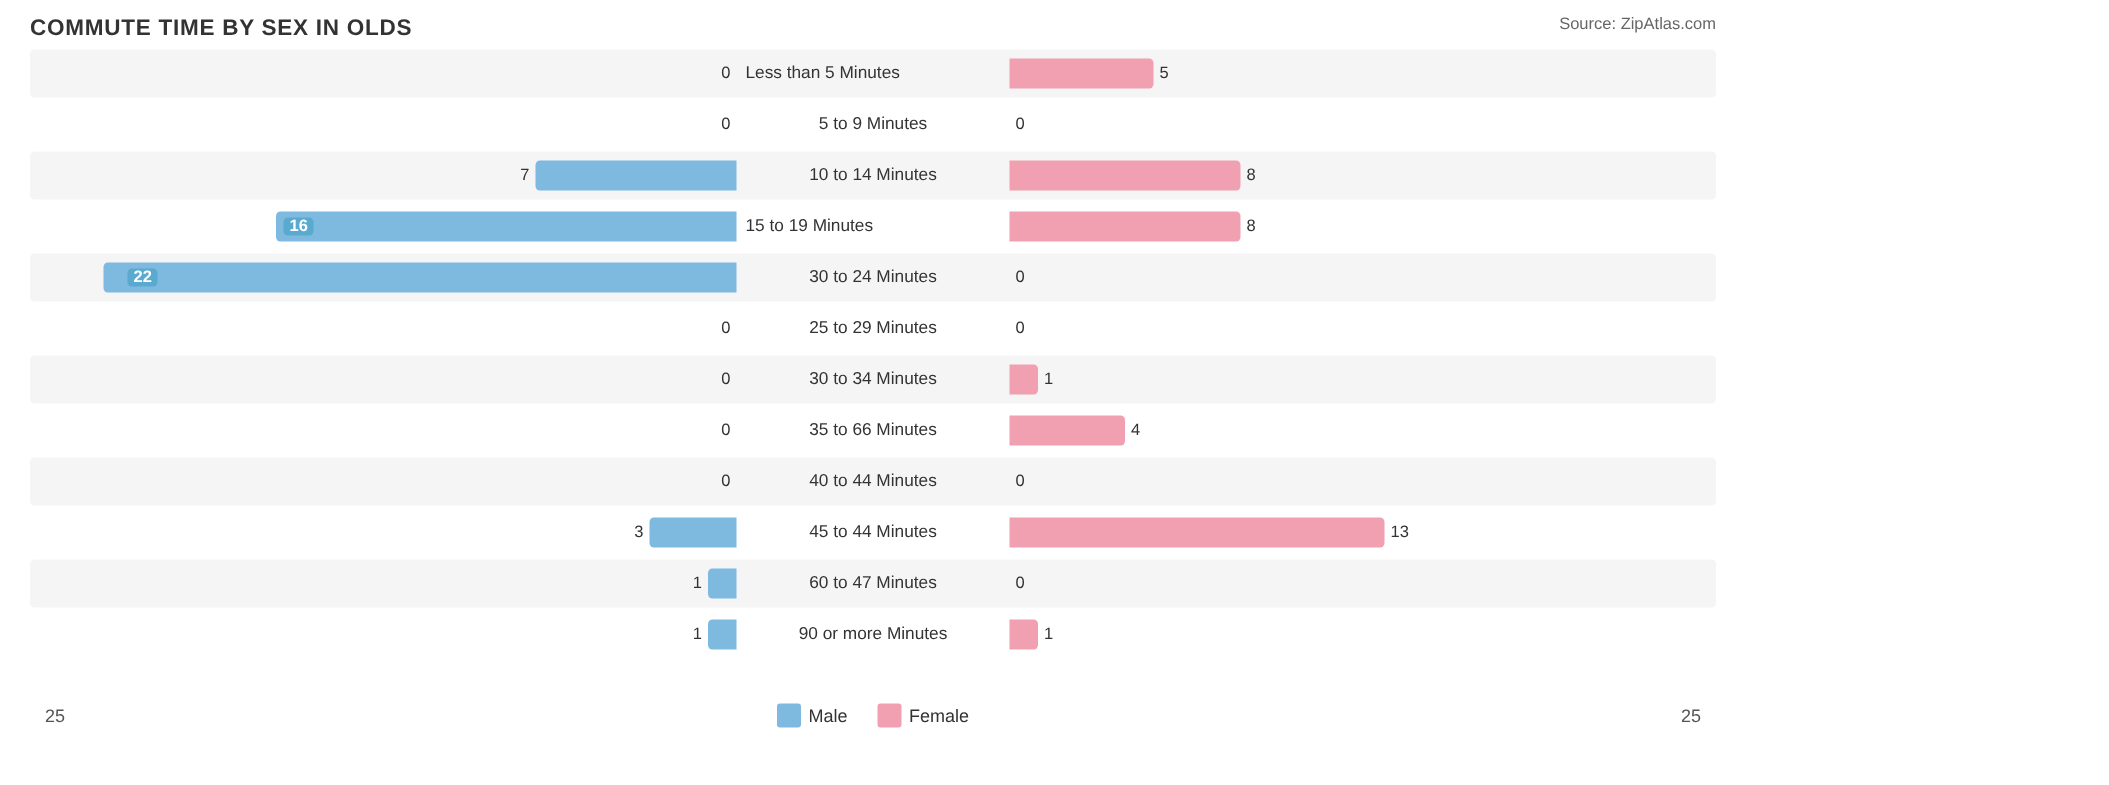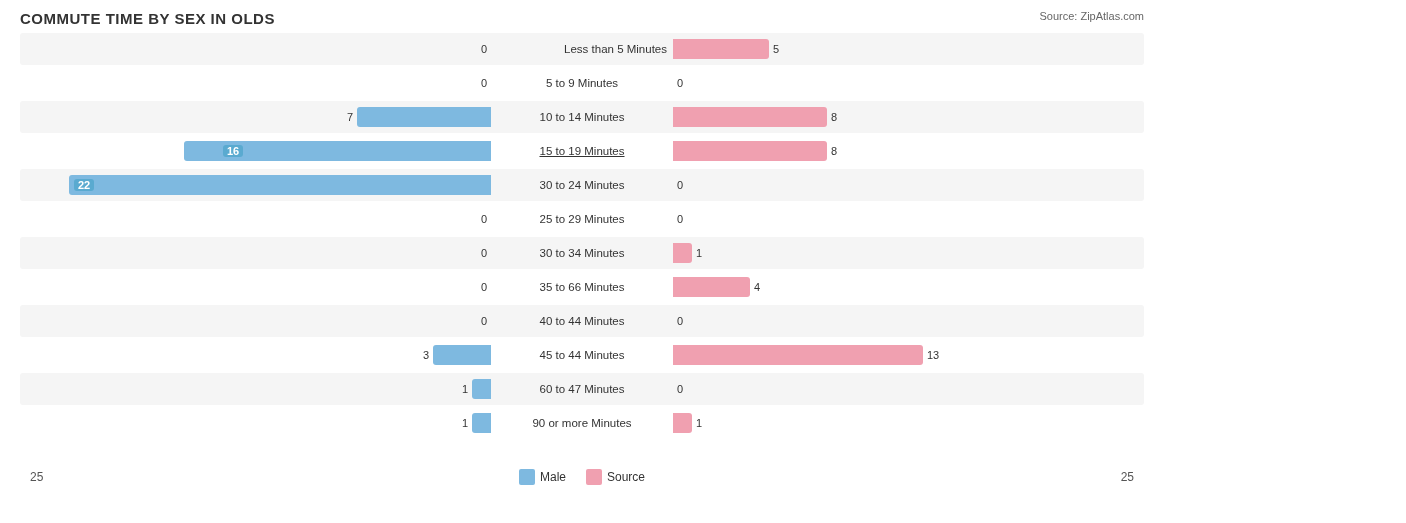--- a/index.html
+++ b/index.html
@@ -131,21 +131,21 @@
 
 <div class="chart-container">
   <div class="title">COMMUTE TIME BY SEX IN OLDS</div>
   <div class="source">Source: ZipAtlas.com</div>
 
   <div class="chart-area" id="chart-area">
   <div class="row" style="background: rgb(245, 245, 245);">
         <div class="left-section" style="width: 500px; display: flex; align-items: center; justify-content: flex-end; padding-right: 6px;">
           <span style="font-size: 11px; color: rgb(51, 51, 51); margin-right: 4px;">0</span>
         </div>
-        <div class="label-center" style="width: 170px; text-align: right; font-size: 11.5px; color: rgb(51, 51, 51); white-space: nowrap; flex-shrink: 0;">Less than 5 Minutes</div>
+        <div class="label-center" style="width: 170px; text-align: left; font-size: 11.5px; color: rgb(51, 51, 51); white-space: nowrap; flex-shrink: 0;">Less than 5 Minutes</div>
         <div class="right-section" style="width: 500px; display: flex; align-items: center; justify-content: flex-start; padding-left: 6px;">
           <div class="bar-female" style="width: 96px; height: 20px; background: rgb(240, 160, 176); border-radius: 0px 3px 3px 0px; display: flex; align-items: center; justify-content: flex-end; padding-right: 4px;"></div>
           <span style="font-size: 11px; color: rgb(51, 51, 51); margin-left: 4px;">5</span>
         </div>
       </div>
       <div class="row" style="background: rgb(255, 255, 255);">
         <div class="left-section" style="width: 500px; display: flex; align-items: center; justify-content: flex-end; padding-right: 6px;">
           <span style="font-size: 11px; color: rgb(51, 51, 51); margin-right: 4px;">0</span>
         </div>
         <div class="label-center" style="width: 170px; text-align: center; font-size: 11.5px; color: rgb(51, 51, 51); white-space: nowrap; flex-shrink: 0;">5 to 9 Minutes</div>
@@ -163,34 +163,34 @@
         <div class="label-center" style="width: 170px; text-align: center; font-size: 11.5px; color: rgb(51, 51, 51); white-space: nowrap; flex-shrink: 0;">10 to 14 Minutes</div>
         <div class="right-section" style="width: 500px; display: flex; align-items: center; justify-content: flex-start; padding-left: 6px;">
           <div class="bar-female" style="width: 154px; height: 20px; background: rgb(240, 160, 176); border-radius: 0px 3px 3px 0px; display: flex; align-items: center; justify-content: flex-end; padding-right: 4px;"></div>
           <span style="font-size: 11px; color: rgb(51, 51, 51); margin-left: 4px;">8</span>
         </div>
       </div>
       <div class="row" style="background: rgb(255, 255, 255);">
         <div class="left-section" style="width: 500px; display: flex; align-items: center; justify-content: flex-end; padding-right: 6px;">
           <div style="display: flex; align-items: center; justify-content: flex-end;">
             <div class="bar-male" style="width: 307px; height: 20px; background: rgb(126, 185, 224); border-radius: 3px 0px 0px 3px; display: flex; align-items: center; justify-content: flex-start; padding-left: 5px; position: relative;">
-              <span style="font-size: 11px; font-weight: bold; color: rgb(255, 255, 255); background-color: rgb(90, 170, 208); border-radius: 3px; padding: 0px 4px; margin-left: 34px;">16</span>
+              <span style="font-size: 11px; font-weight: bold; color: rgb(255, 255, 255); background-color: rgb(90, 170, 208); border-radius: 3px; padding: 0px 4px;">16</span>
             </div>
           </div>
         </div>
-        <div class="label-center" style="width: 170px; text-align: center; font-size: 11.5px; color: rgb(51, 51, 51); white-space: nowrap; flex-shrink: 0; text-decoration: underline;">15 to 19 Minutes</div>
+        <div class="label-center" style="width: 170px; text-align: left; font-size: 11.5px; color: rgb(51, 51, 51); white-space: nowrap; flex-shrink: 0;">15 to 19 Minutes</div>
         <div class="right-section" style="width: 500px; display: flex; align-items: center; justify-content: flex-start; padding-left: 6px;">
           <div class="bar-female" style="width: 154px; height: 20px; background: rgb(240, 160, 176); border-radius: 0px 3px 3px 0px; display: flex; align-items: center; justify-content: flex-end; padding-right: 4px;"></div>
           <span style="font-size: 11px; color: rgb(51, 51, 51); margin-left: 4px;">8</span>
         </div>
       </div>
       <div class="row" style="background: rgb(245, 245, 245);">
         <div class="left-section" style="width: 500px; display: flex; align-items: center; justify-content: flex-end; padding-right: 6px;">
           <div style="display: flex; align-items: center; justify-content: flex-end;">
-            <div class="bar-male" style="width: 422px; height: 20px; background: rgb(126, 185, 224); border-radius: 3px 0px 0px 3px; display: flex; align-items: center; justify-content: flex-start; padding-left: 5px; position: relative;">
+            <div class="bar-male" style="width: 422px; height: 20px; background: rgb(126, 185, 224); border-radius: 3px 0px 0px 3px; display: flex; align-items: center; justify-content: flex-start; padding-left: 16px; position: relative;">
               <span style="font-size: 11px; font-weight: bold; color: rgb(255, 255, 255); background-color: rgb(90, 170, 208); border-radius: 3px; padding: 0px 4px;">22</span>
             </div>
           </div>
         </div>
         <div class="label-center" style="width: 170px; text-align: center; font-size: 11.5px; color: rgb(51, 51, 51); white-space: nowrap; flex-shrink: 0;">30 to 24 Minutes</div>
         <div class="right-section" style="width: 500px; display: flex; align-items: center; justify-content: flex-start; padding-left: 6px;">
           <span style="font-size: 11px; color: rgb(51, 51, 51); margin-left: 4px;">0</span>
         </div>
       </div>
       <div class="row" style="background: rgb(255, 255, 255);">
@@ -273,18 +273,18 @@
 
   <div class="bottom-labels">
     <span class="axis-val">25</span>
     <div class="legend">
       <div class="legend-item">
         <div class="legend-box" style="background:#7eb9e0;"></div>
         <span>Male</span>
       </div>
       <div class="legend-item">
         <div class="legend-box" style="background:#f0a0b0;"></div>
-        <span>Source</span>
+        <span>Female</span>
       </div>
     </div>
     <span class="axis-val">25</span>
   </div>
 </div>
 
 </body></html>

